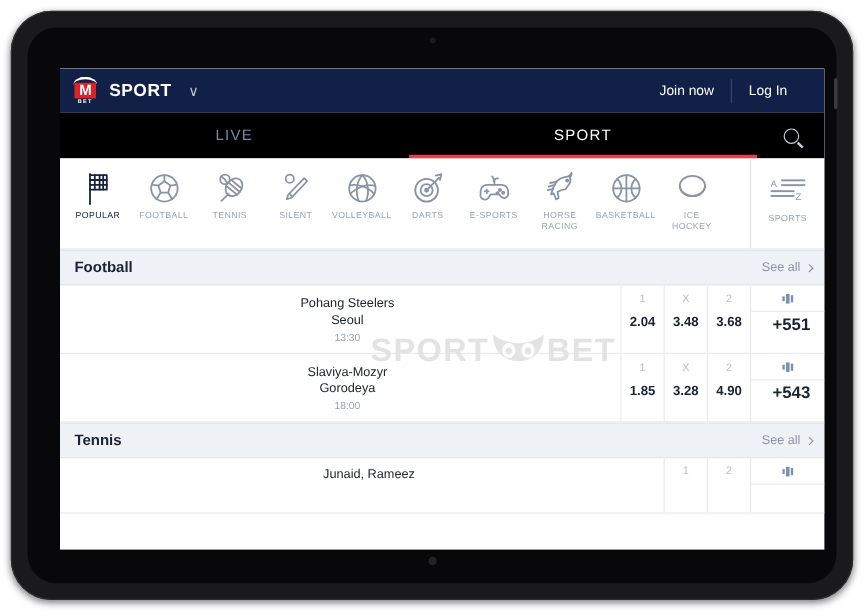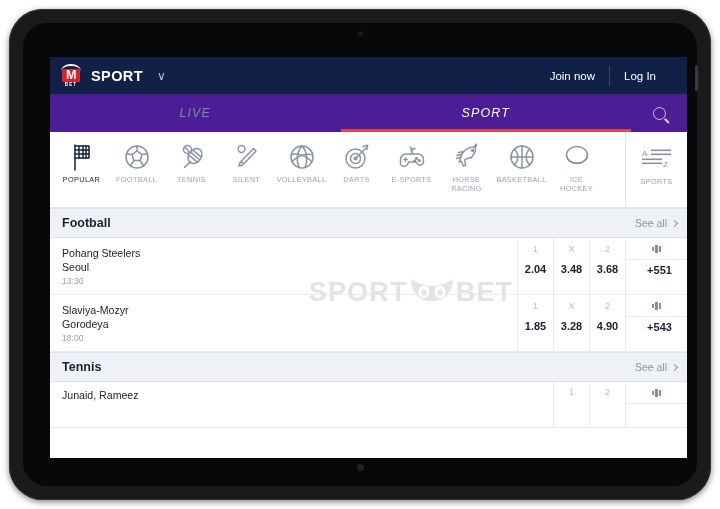--- a/index.html
+++ b/index.html
@@ -117,24 +117,23 @@
   .topbar-link {
     color: #ffffff; font-size: 11.5px; padding: 0 14px;
   }
   .topbar-sep {
     width: 1px; height: 20px; background: #3a4767;
   }
 
   
   .tabs {
     height: 38px;
-    background: #4c1d95;
+    background: #000000;
     display: flex;
     position: relative;
-    font-style: italic;
   }
   .tab {
     flex: 1 1 0;
     display: flex; align-items: center; justify-content: center;
     font-size: 12.5px;
     letter-spacing: 1.1px;
     color: #7d89a5;
     position: relative;
   }
   .tab.active { color: #ffffff; }
@@ -247,20 +246,21 @@
   .event-row {
     display: flex;
     background: #ffffff;
     border-bottom: 1px solid #e8ebf0;
     position: relative;
   }
   .event-info {
     flex: 1 1 auto;
     padding: 9px 0 8px 12px;
     min-width: 0;
+    text-align: center;
   }
   .team {
     font-size: 10.6px;
     color: #20262f;
     line-height: 13.5px;
     white-space: nowrap;
   }
   .event-time {
     font-size: 8.6px;
     color: #9aa2b1;
@@ -296,21 +296,21 @@
   }
   .bars {
     height: 21px;
     display: flex; align-items: center; gap: 1.5px;
   }
   .bars i { display: block; width: 2.2px; background: #7f90ae; }
   .bars i:nth-child(1) { height: 4px; }
   .bars i:nth-child(2) { height: 8px; }
   .bars i:nth-child(3) { height: 6px; }
   .more-count {
-    font-size: 11px;
+    font-size: 14px;
     font-weight: bold;
     color: #1b2233;
     height: 24px;
     line-height: 20px;
     border-top: 1px solid #e8ebf0;
     width: 100%;
     text-align: center;
     padding-left: 6px;
   }
 

